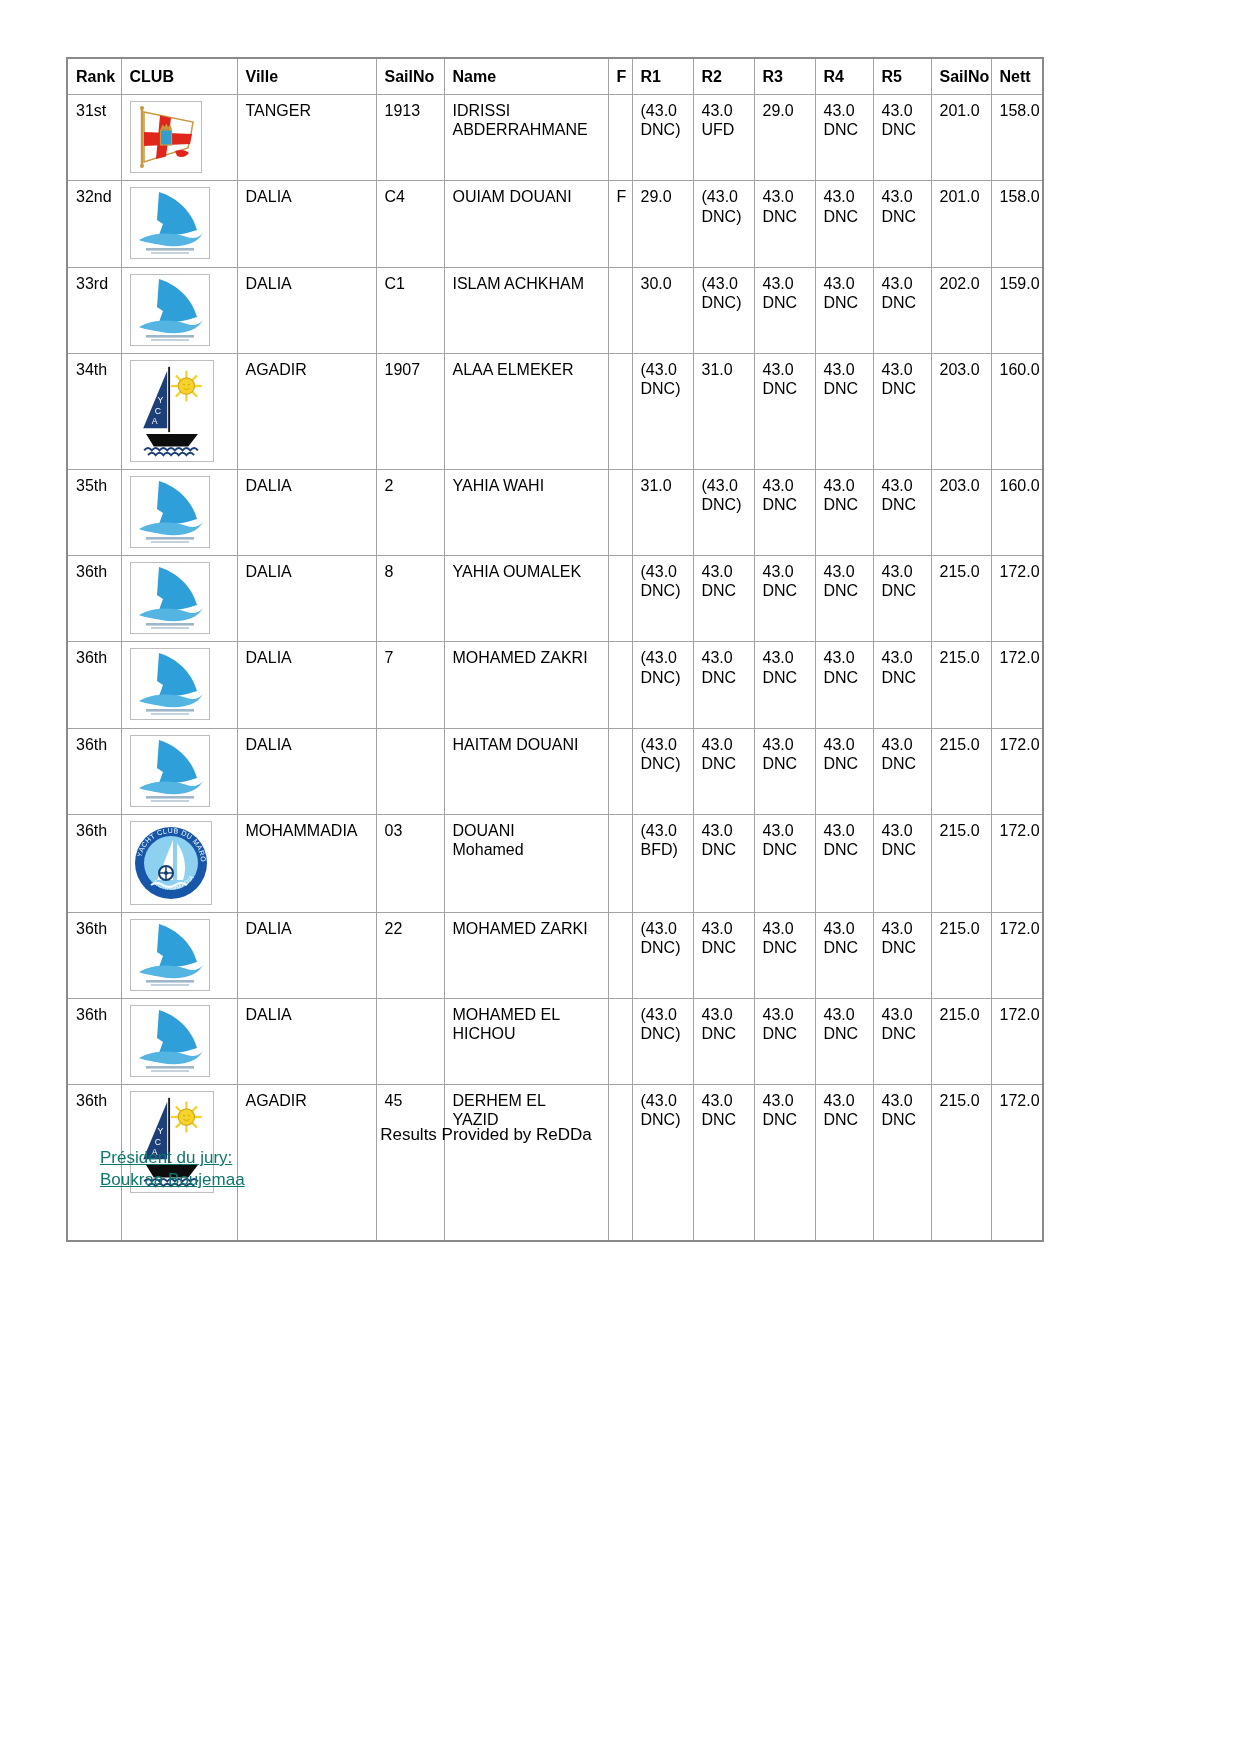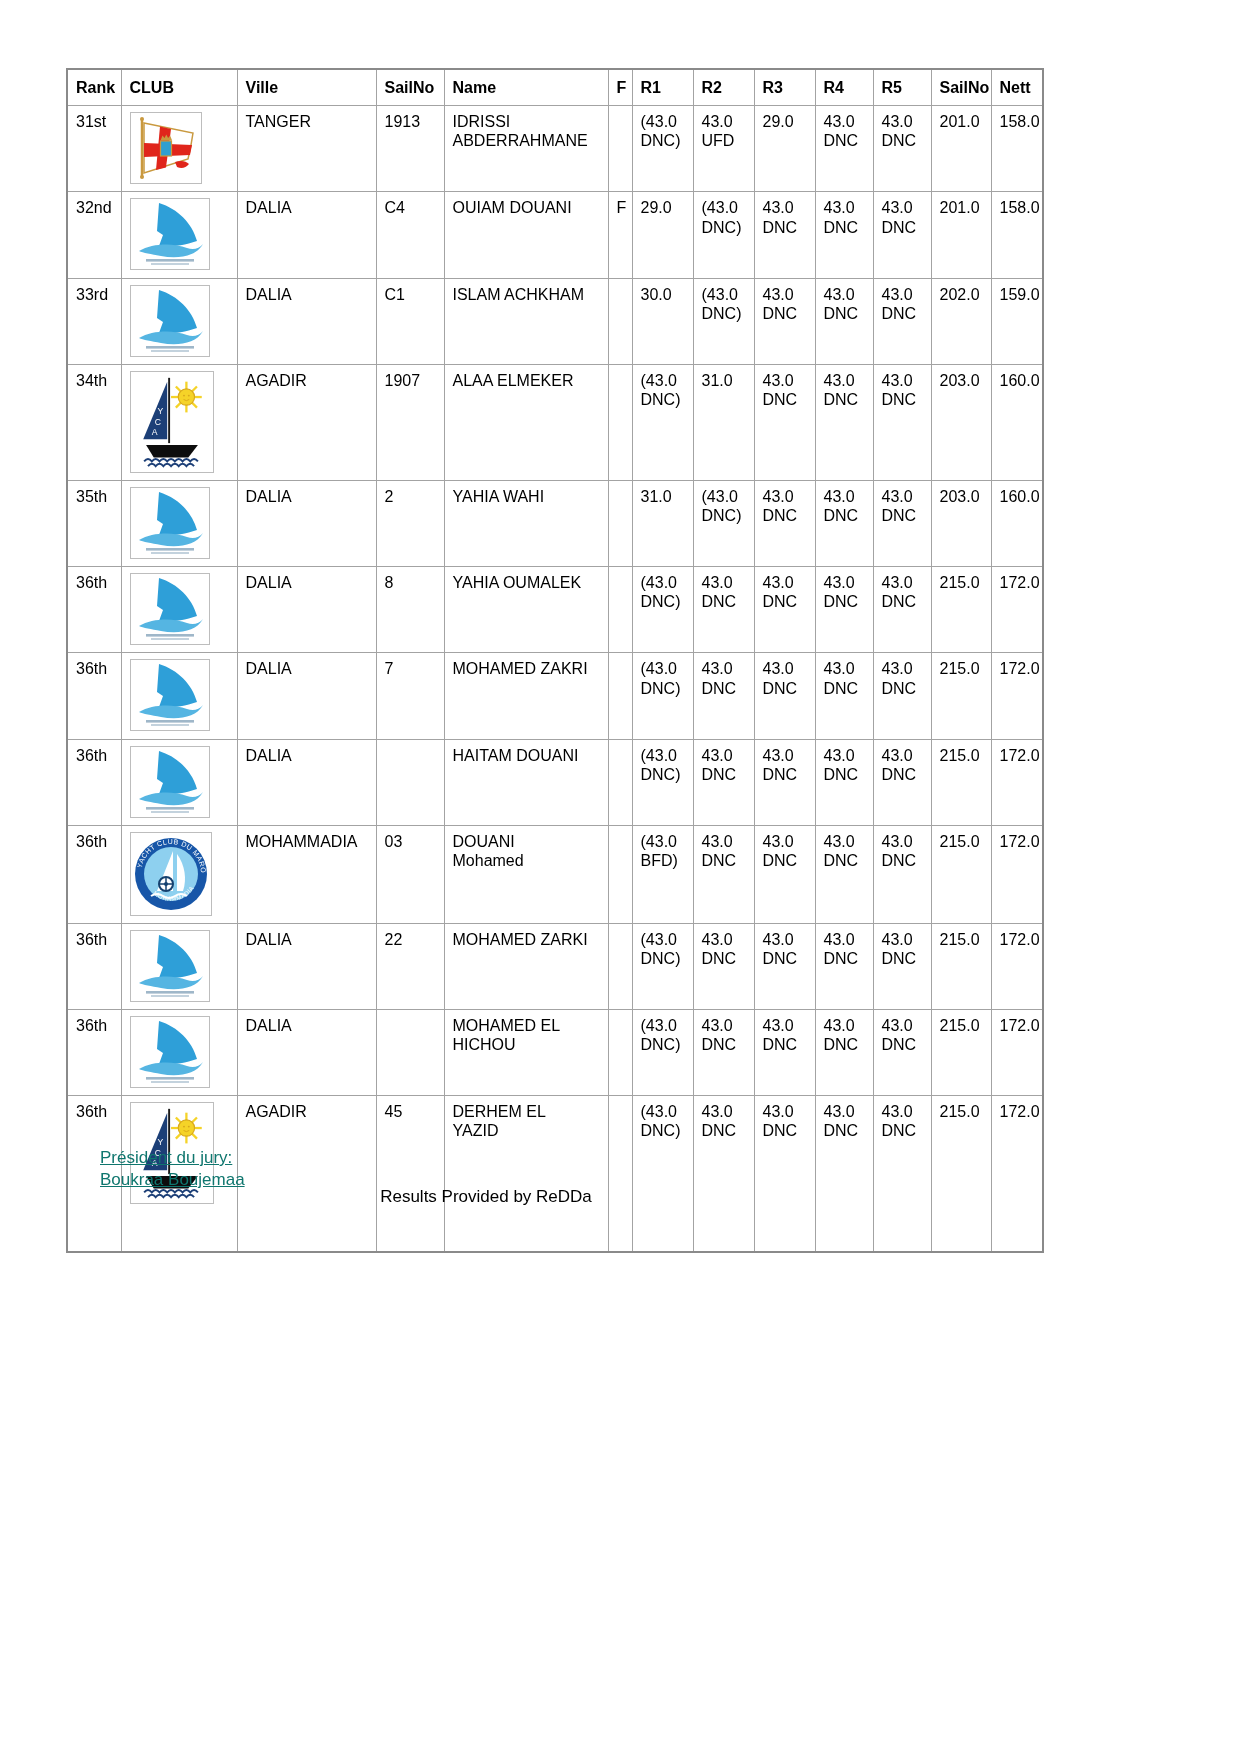--- a/index.html
+++ b/index.html
@@ -1,34 +1,34 @@
 <!DOCTYPE html>
 <html><head>
 <meta charset="utf-8">
 <style>
   html,body { margin:0; padding:0; background:#ffffff; }
   body { font-family:"Liberation Sans", sans-serif; color:#000; }
   .page { position:relative; width:1240px; height:1754px; background:#fff; overflow:hidden; }
 
-  table.results { position:absolute; left:66px; top:68px; width:976px;
+  table.results { position:absolute; left:66px; top:57px; width:976px;
     border-collapse:collapse; table-layout:fixed; font-size:16px; line-height:1.2;
     border:2px solid #8a8a8a; }
   table.results th, table.results td {
     border:1px solid #a3a3a3; vertical-align:top; text-align:left;
     padding:6px 5px 6px 8px; white-space:pre-line; overflow:hidden; }
   table.results th { font-weight:bold; white-space:nowrap; padding-top:8px; padding-bottom:8px; }
   td.club-cell { padding:4px 4px; }
   .logo-box { display:inline-block; border:1px solid #bdbdbd; background:#fff; padding:2px; line-height:0; }
   tr.last-row td { padding-bottom:46px; }
 
   .col-rank{width:54px}.col-club{width:116px}.col-ville{width:139px}.col-sailno{width:68px}
   .col-name{width:164px}.col-f{width:24px}.col-r1{width:61px}.col-r2{width:61px}.col-r3{width:61px}
   .col-r4{width:58px}.col-r5{width:58px}.col-total{width:60px}.col-nett{width:52px}
 
-  .provided-by { position:absolute; left:66px; top:1187px; width:840px; text-align:center;
+  .provided-by { position:absolute; left:66px; top:1125px; width:840px; text-align:center;
     font-size:17px; }
   .signatures { position:absolute; left:100px; top:1147px; width:914px;
     display:flex; justify-content:space-between; font-size:17px; line-height:1.3; }
   .sig-left { text-align:left; }
   .sig-right { text-align:right; }
   .sig-link { color:#0f766e; text-decoration:underline; cursor:pointer; display:block; }
 </style>
 </head>
 <body>
 

